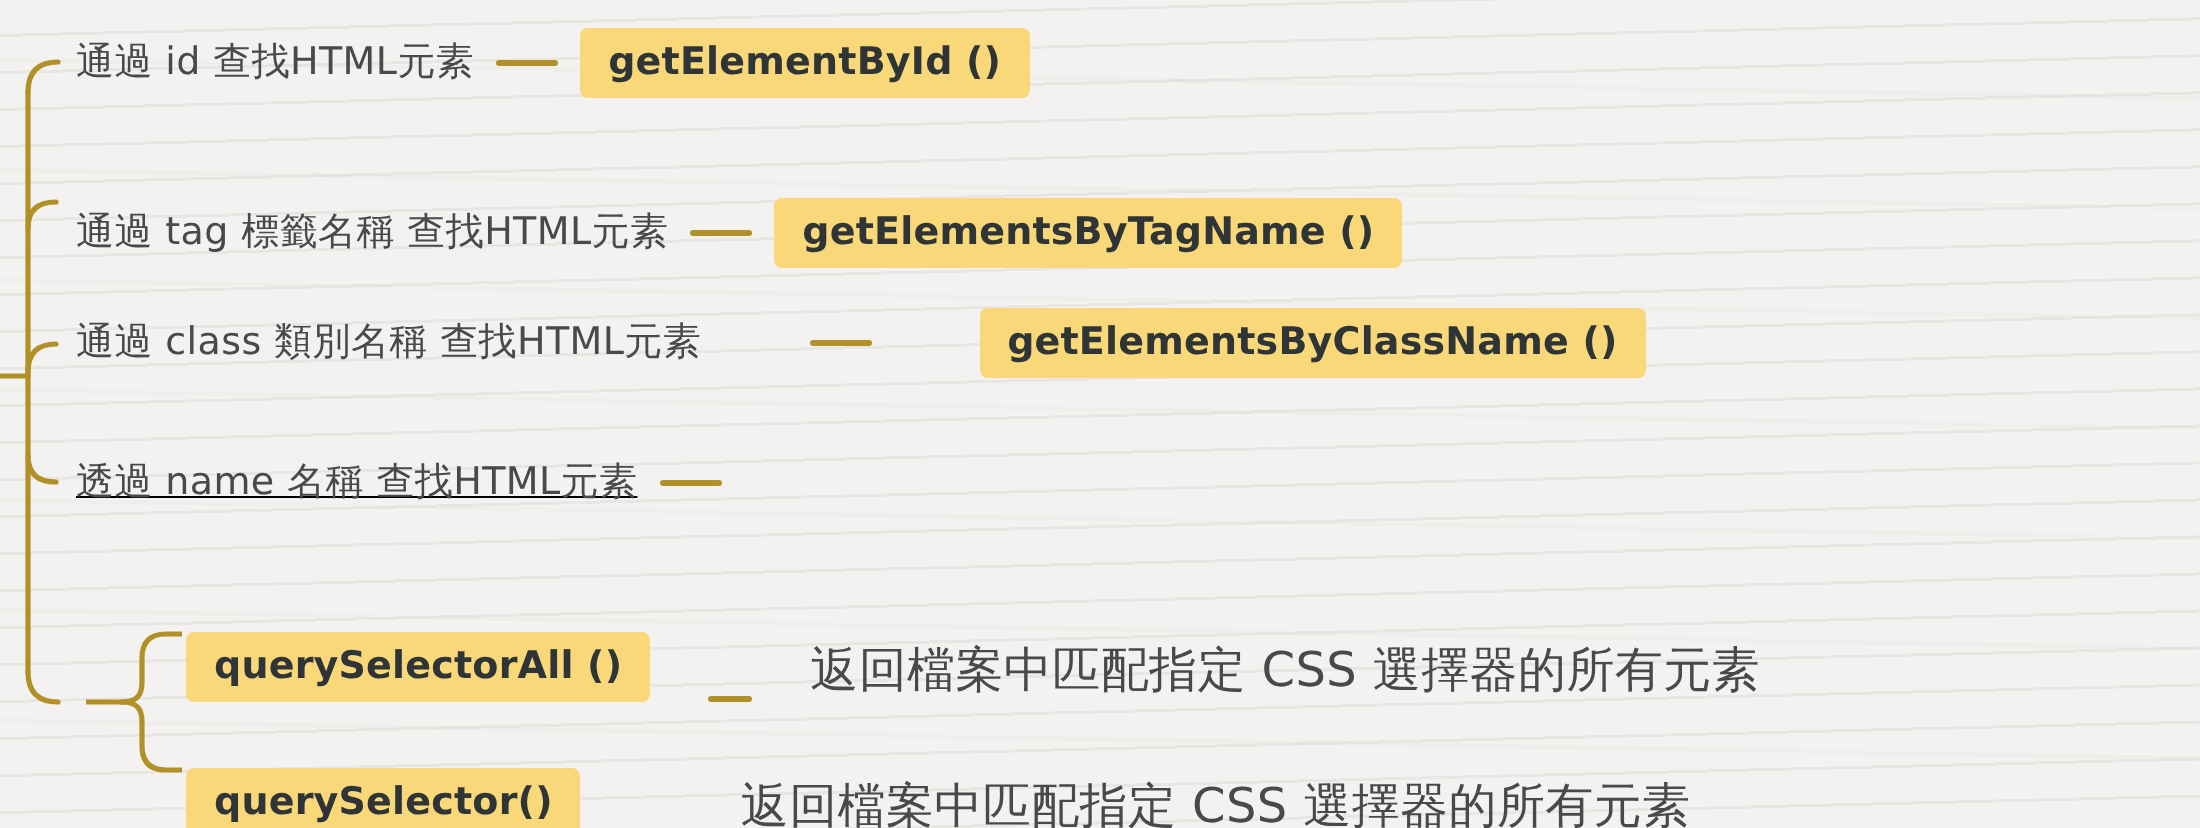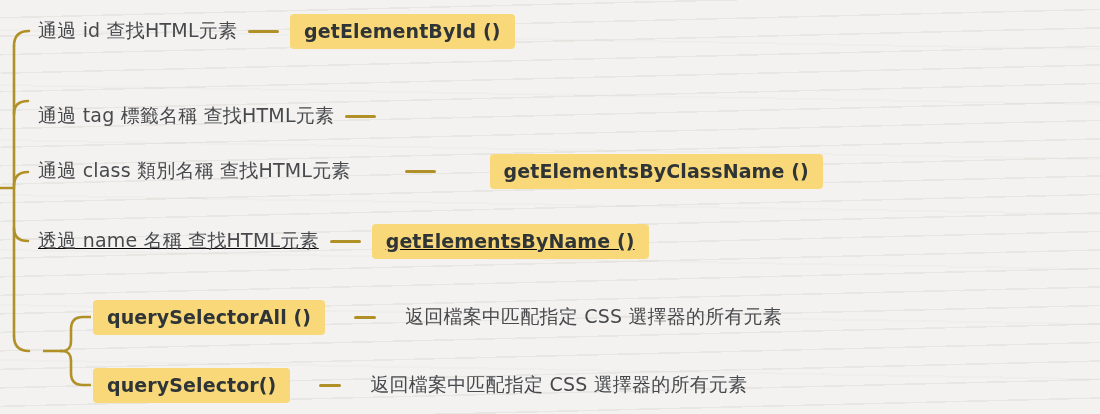--- a/index.html
+++ b/index.html
@@ -74,26 +74,26 @@
   }
   .subbrace{flex:0 0 auto;margin-left:7px;}
   .subcol{
     display:flex;
     flex-direction:column;
     margin-left:2px;
   }
   .subrow{
     height:68px;
     display:flex;
-    align-items:center;
+    align-items:flex-end;
     white-space:nowrap;
     gap:20px;
   }
   .desc{
-    font-size:19px;
+    font-size:24px;
     color:var(--desc-text);
     letter-spacing:0.2px;
   }
 </style>
 </head>
 <body>
 
 <div class="canvas">
 
   <svg class="lines trunk" width="36" height="414" viewBox="0 0 36 414" aria-hidden="true">
@@ -108,32 +108,32 @@
 
   <div class="row" style="top:11px;">
     <span class="label">通過 id 查找HTML元素</span>
     <span class="dash"></span>
     <span class="pill">getElementById ()</span>
   </div>
 
   <div class="row" style="top:96px;">
     <span class="label">通過 tag 標籤名稱 查找HTML元素</span>
     <span class="dash"></span>
+    <span class="pill">getElementsByTagName ()</span>
   </div>
 
   <div class="row" style="top:151px;gap:43px;">
     <span class="label">通過 class 類別名稱 查找HTML元素</span>
     <span class="dash"></span>
     <span class="pill">getElementsByClassName ()</span>
   </div>
 
   <div class="row" style="top:221px;text-decoration:underline;">
     <span class="label">透過 name 名稱 查找HTML元素</span>
     <span class="dash"></span>
-    <span class="pill">getElementsByName ()</span>
   </div>
 
   <div class="row css-row" style="top:283px;">
     <svg class="lines subbrace" width="48" height="92" viewBox="0 0 48 92" aria-hidden="true">
       <path d="M0 46 H18"></path>
       <path d="M18 46 C26 46 28 42 28 36 L28 24 Q28 12 40 12 L48 12"></path>
       <path d="M18 46 C26 46 28 50 28 56 L28 68 Q28 80 40 80 L48 80"></path>
     </svg>
     <div class="subcol">
       <div class="subrow">

